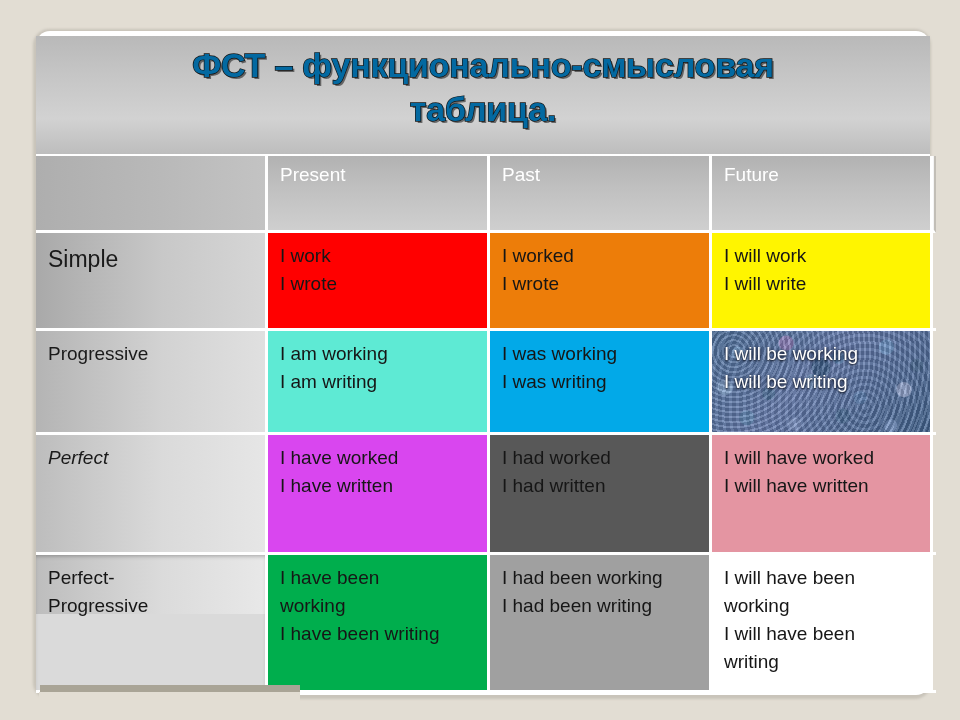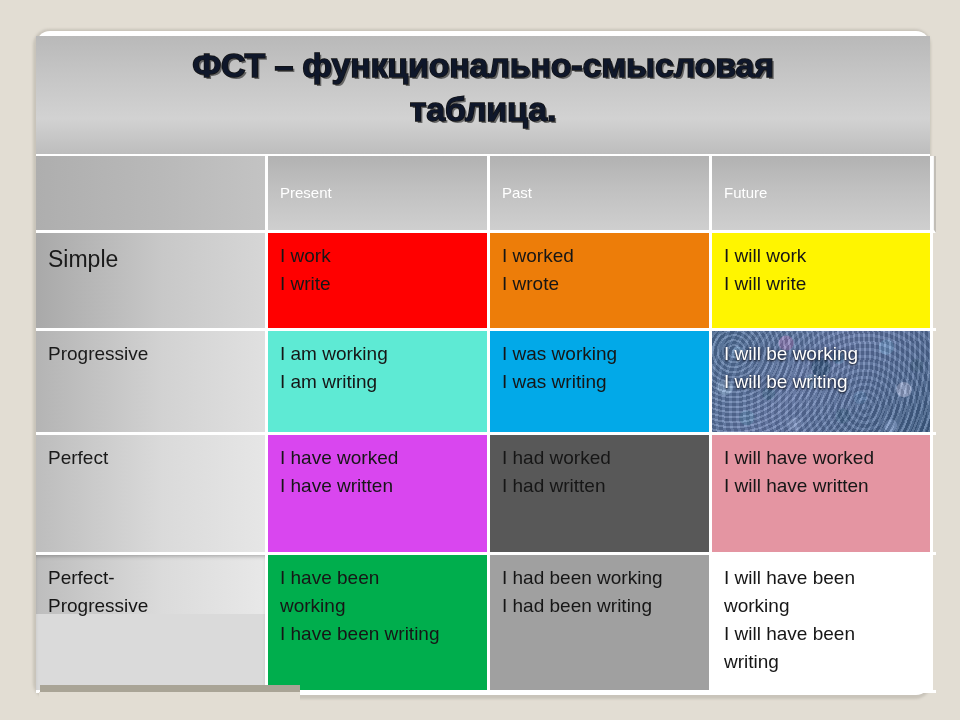--- a/index.html
+++ b/index.html
@@ -44,21 +44,21 @@
     background: linear-gradient(to bottom, #b9b9b9 0%, #c6c6c6 35%, #d2d2d2 70%, #bdbdbd 100%);
   }
   .title-text {
     position: absolute;
     left: 36px; top: 44px;
     width: 894px;
     text-align: center;
     font-size: 34px;
     font-weight: bold;
     line-height: 1.28;
-    color: #0f172a;
+    color: #0369a1;
     letter-spacing: -0.2px;
     -webkit-text-stroke: 1.4px #141414;
     paint-order: stroke fill;
     text-shadow: 2px 2px 0 rgba(20,20,20,0.55);
     white-space: pre-line;
   }
 
   
   .tbl {
     position: absolute;
@@ -95,37 +95,37 @@
   }
   .hdr .hcell-first {
     background: linear-gradient(to right, #aeaeae 0%, #b9b9b9 55%, #c3c3c3 100%);
   }
   .hdr .hcell-tail {
     background: #f4f4f4;
     border-right: 2px solid #c2beb6;
   }
   .hdr-text {
     padding: 8px 10px 0 12px;
-    font-size: 15px;
+    font-size: 19px;
     color: #ffffff;
-    margin-top: 20px;
   }
 
   
   .rowlabel {
     background: linear-gradient(to right, #a9a9a9 0%, #c8c8c8 55%, #d6d6d6 100%);
     box-shadow: inset 0 0 0 0 transparent;
   }
   .rowlabel .cell-in { color: #1a1a1a; }
   .rowlabel.big .cell-in { font-size: 23px; }
   .rowlabel.lighter {
     background: linear-gradient(to right, #b4b4b4 0%, #d2d2d2 55%, #e0e0e0 100%);
   }
   .rowlabel.lightest {
     background: linear-gradient(to right, #bdbdbd 0%, #dadada 55%, #e6e6e6 100%);
+    font-style: italic;
   }
 
   .r1 td { height: 95px; }
   .r2 td { height: 101px; }
   .r3 td { height: 117px; }
   .r4 td { height: 135px; }
 
   
   .lastlabel {
     background:
@@ -224,21 +224,21 @@
       </td>
       <td class="hcell-tail"></td>
     </tr>
 
     <tr class="r1">
       <td class="rowlabel big">
         <div class="cell-in">Simple</div>
       </td>
       <td style="background:#FF0000">
         <div class="cell-in"> I work
-I write</div>
+I wrote</div>
       </td>
       <td style="background:#ED7D09">
         <div class="cell-in"> I worked
 I wrote</div>
       </td>
       <td style="background:#FFF500">
         <div class="cell-in">I will work
 I will write</div>
       </td>
       <td style="background:#e2ddd3;border-right:none"></td>

